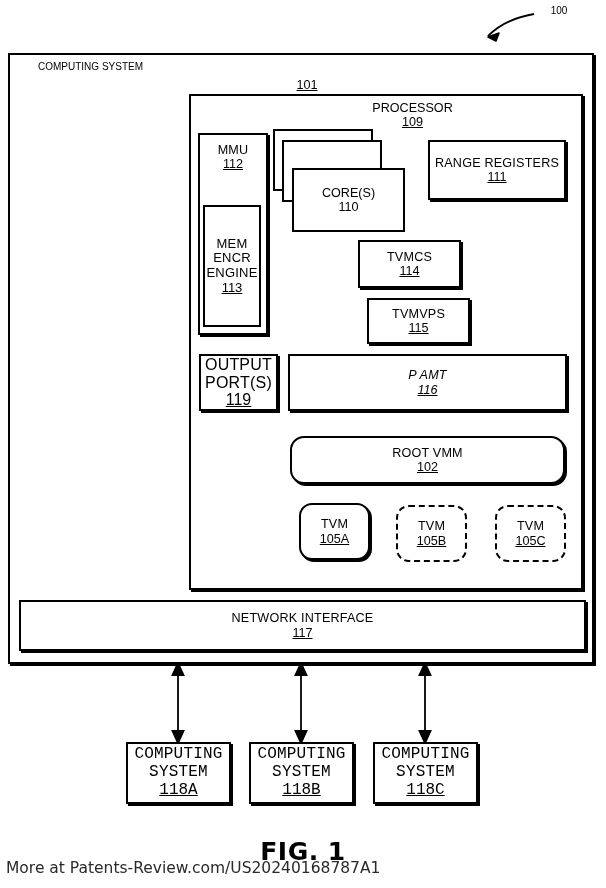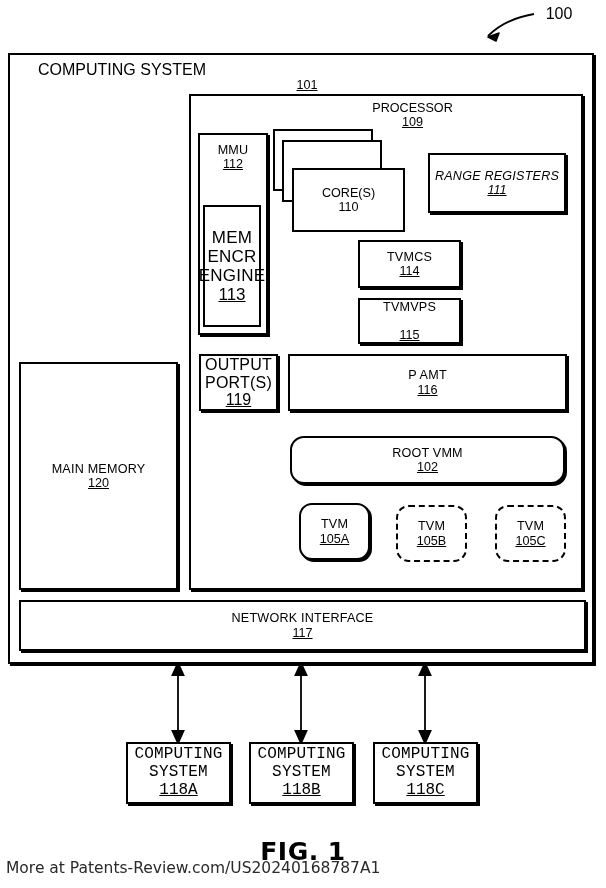--- a/index.html
+++ b/index.html
@@ -51,24 +51,24 @@
     line-height: 1.12;
   }
   .tl { 
     position: absolute;
     text-align: left;
     line-height: 1.12;
   }
   .und { text-decoration: underline; text-underline-offset: 1px; }
 
   
-  .f14 { font-size: 16px; }
+  .f14 { font-size: 10px; }
   .f13 { font-size: 12.6px; }
   .f12 { font-size: 16px; }
-  .f115{ font-size: 17px; }
+  .f115{ font-size: 13px; }
 
   
   #outer-box {
     left: 8px; top: 53px; width: 586px; height: 611px;
     border: 2.5px solid #000;
     background: #fff;
     box-shadow: 2px 2px 0 0 #000;
   }
 
   
@@ -84,26 +84,26 @@
     position: absolute;
     box-sizing: border-box;
     border: 2px solid #000;
     background: #fff;
   }
   #core-back2 { left: 273px; top: 129px; width: 100px; height: 62px; }
   #core-back1 { left: 282px; top: 140px; width: 100px; height: 62px; }
   #core-front { left: 292px; top: 168px; width: 113px; height: 64px;
                 display:flex; flex-direction:column; align-items:center; justify-content:center; }
 
-  #range-registers-box { left: 428px; top: 153px; width: 138px; height: 60px; font-style: italic; }
+  #range-registers-box { left: 428px; top: 140px; width: 138px; height: 60px; }
   #tvmcs-box  { left: 358px; top: 240px; width: 103px; height: 48px; }
-  #tvmvps-box { left: 358px; top: 298px; width: 103px; height: 46px; justify-content: space-between; }
+  #tvmvps-box { left: 367px; top: 298px; width: 103px; height: 46px; }
 
   #output-ports-box { left: 199px; top: 354px; width: 79px; height: 57px; }
-  #pamt-box   { left: 288px; top: 354px; width: 279px; height: 57px; }
+  #pamt-box   { left: 288px; top: 354px; width: 279px; height: 57px; font-style: italic; }
 
   #root-vmm-box {
     left: 290px; top: 436px; width: 275px; height: 48px;
     border-radius: 14px;
   }
 
   .tvm-box {
     width: 71px; height: 57px;
     border-radius: 13px;
   }
@@ -174,24 +174,20 @@
 
   <div class="tc f14" style="left:536px; top:5px; width:46px;">100</div>
 
   <div id="outer-box" class="box"></div>
 
   <div class="tl f14" id="computing-system-title">COMPUTING SYSTEM</div>
 
   <div class="tc f13 und" id="label-101">101</div>
 
 
-  <div id="main-memory-box" class="box shadow">
-    <span class="ttl f13">MAIN MEMORY</span>
-    <span class="num f13">120</span>
-  </div>
 
   <div id="processor-box" class="box shadow"></div>
 
   <div class="tc f13" id="processor-title">
     <span>PROCESSOR</span><br>
     <span class="und">109</span>
   </div>
 
   <div id="mmu-box" class="box shadow" style="justify-content:flex-start; padding-top:8px;">
     <span class="ttl f13">MMU</span>

